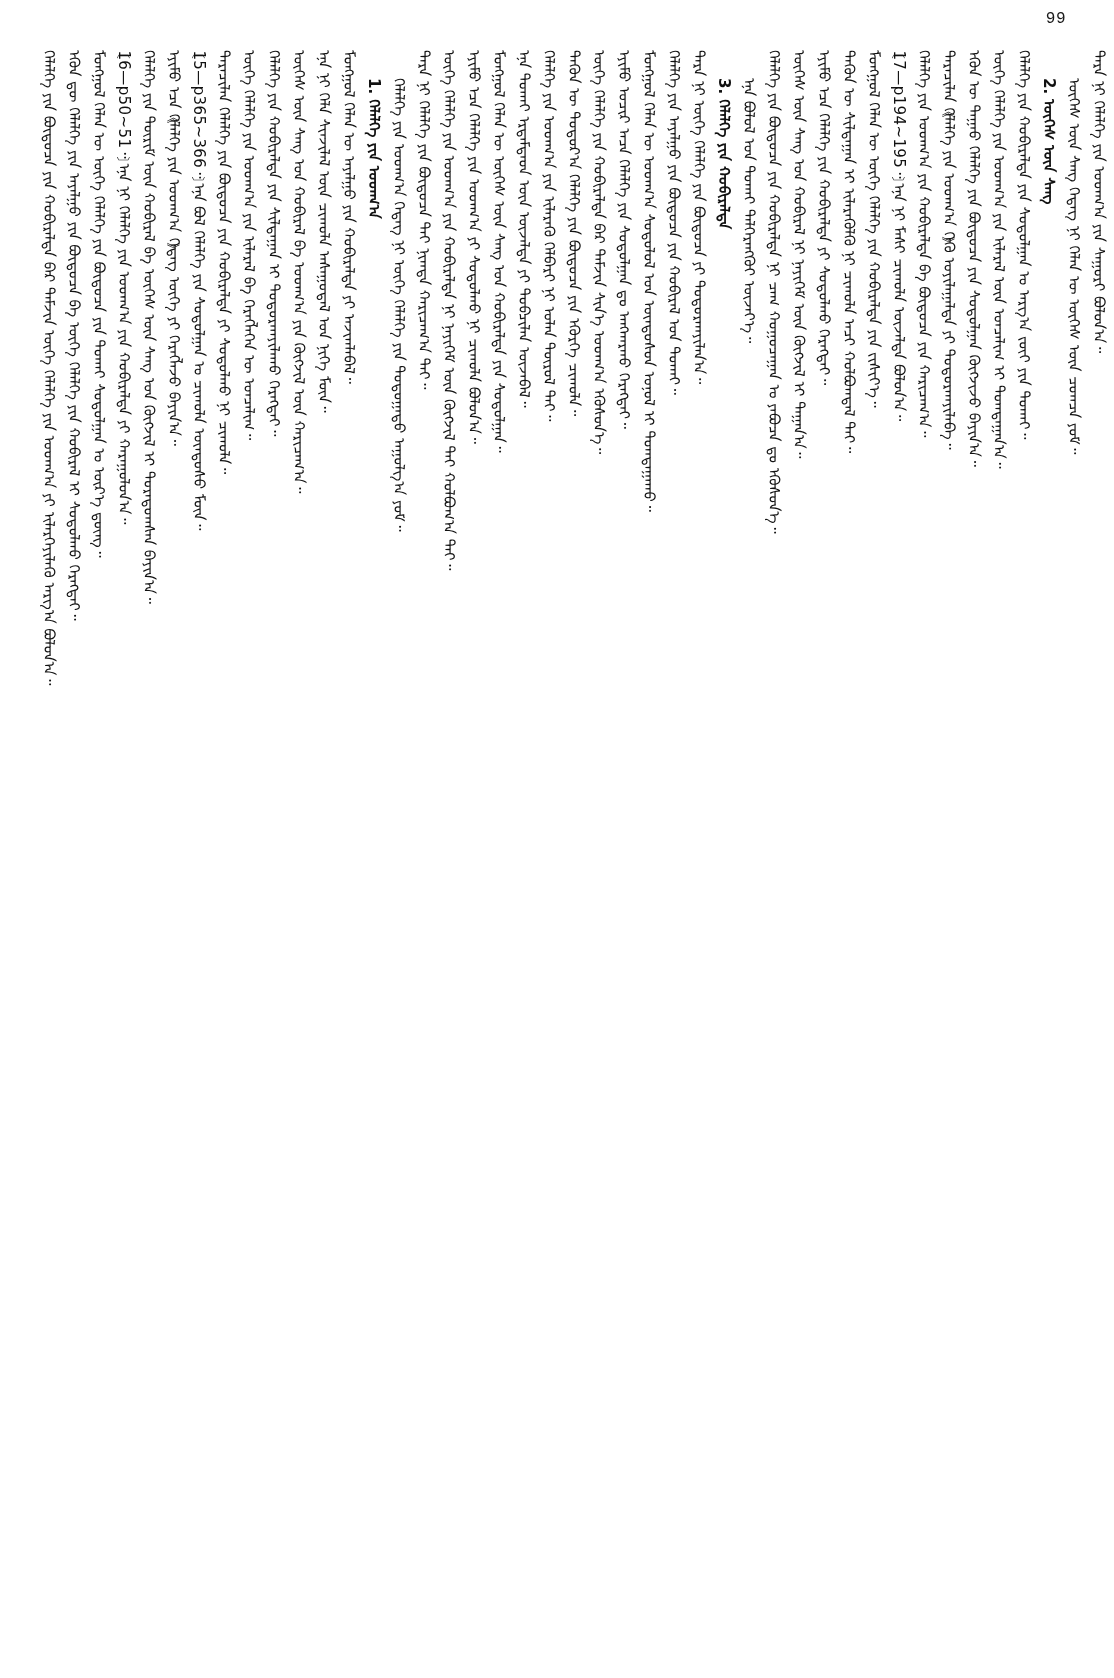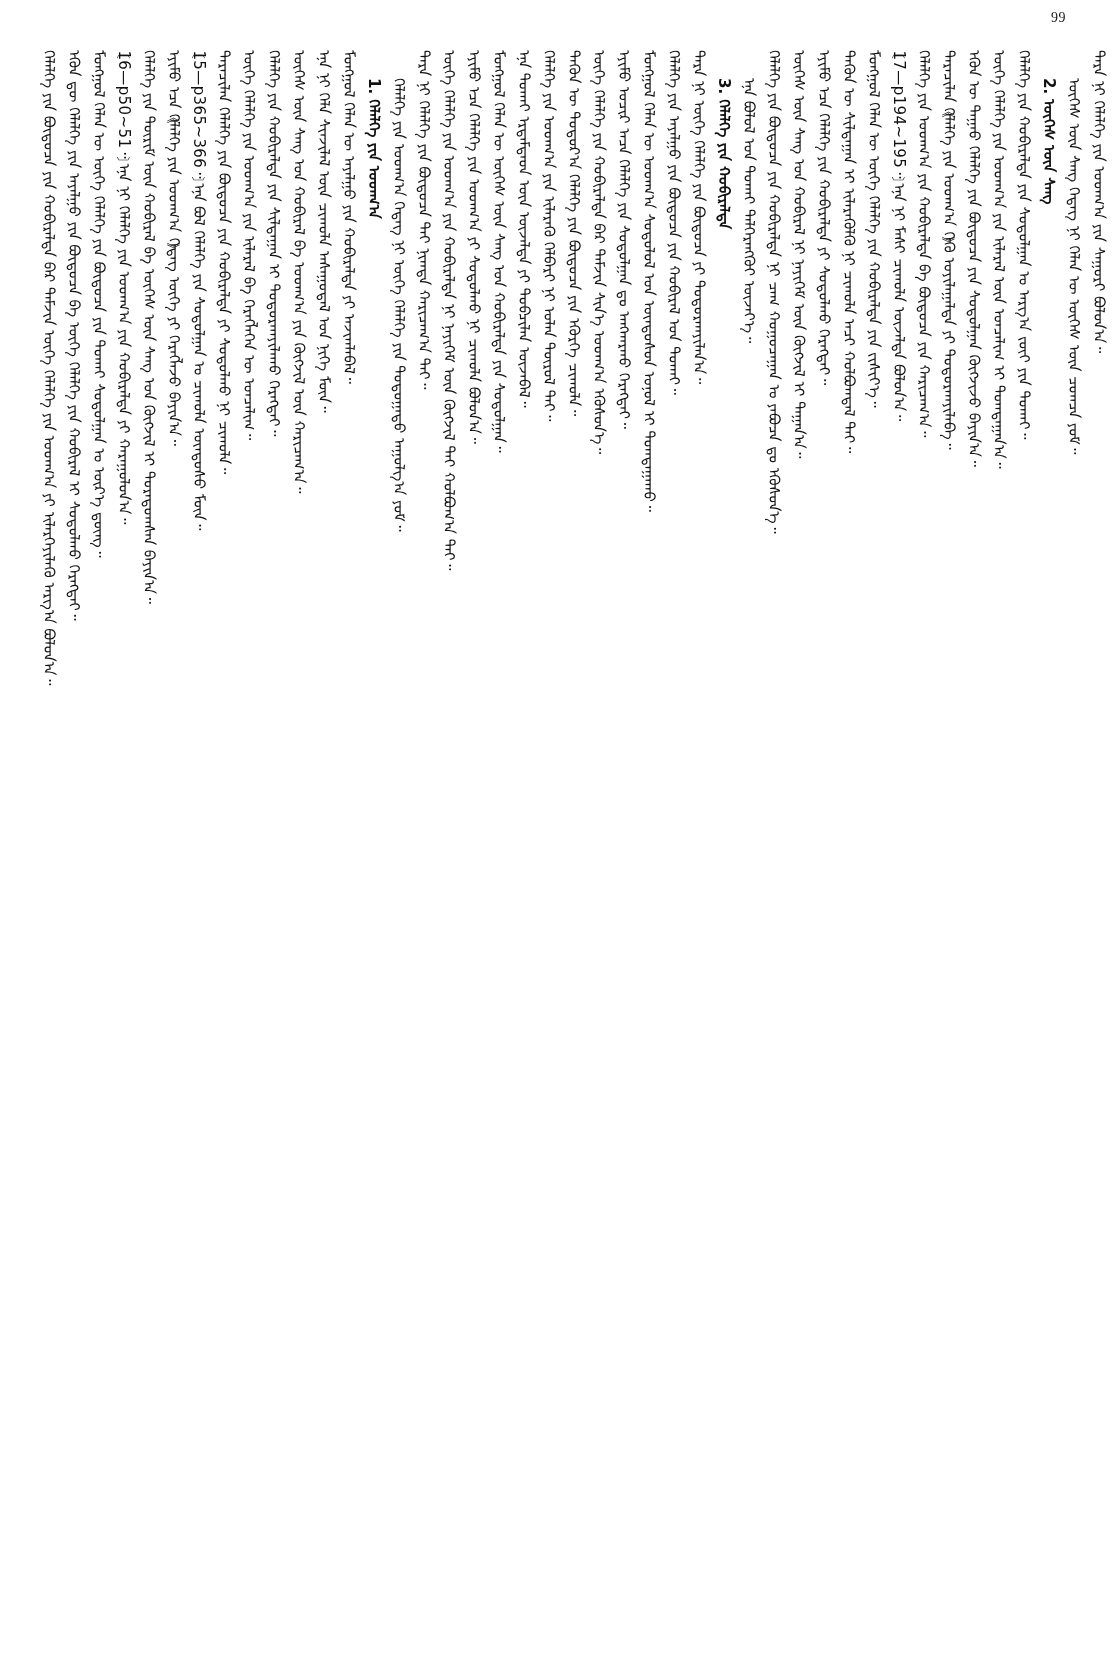--- a/index.html
+++ b/index.html
@@ -21,22 +21,22 @@
     width: 1114px;
     height: 1678px;
     box-sizing: border-box;
     padding: 10px 40px 20px 40px;
   }
 
   .page-number {
     position: absolute;
     top: 10px;
     right: 48px;
-    font-size: 14px;
-    font-family: Liberation Serif, serif;
+    font-size: 16px;
+    font-family: Liberation Mono, monospace;
     color: #1a1a1a;
     letter-spacing: 0.5px;
   }
 
   
   .body-area {
     position: absolute;
     top: 50px;
     left: 36px;
     right: 36px;

